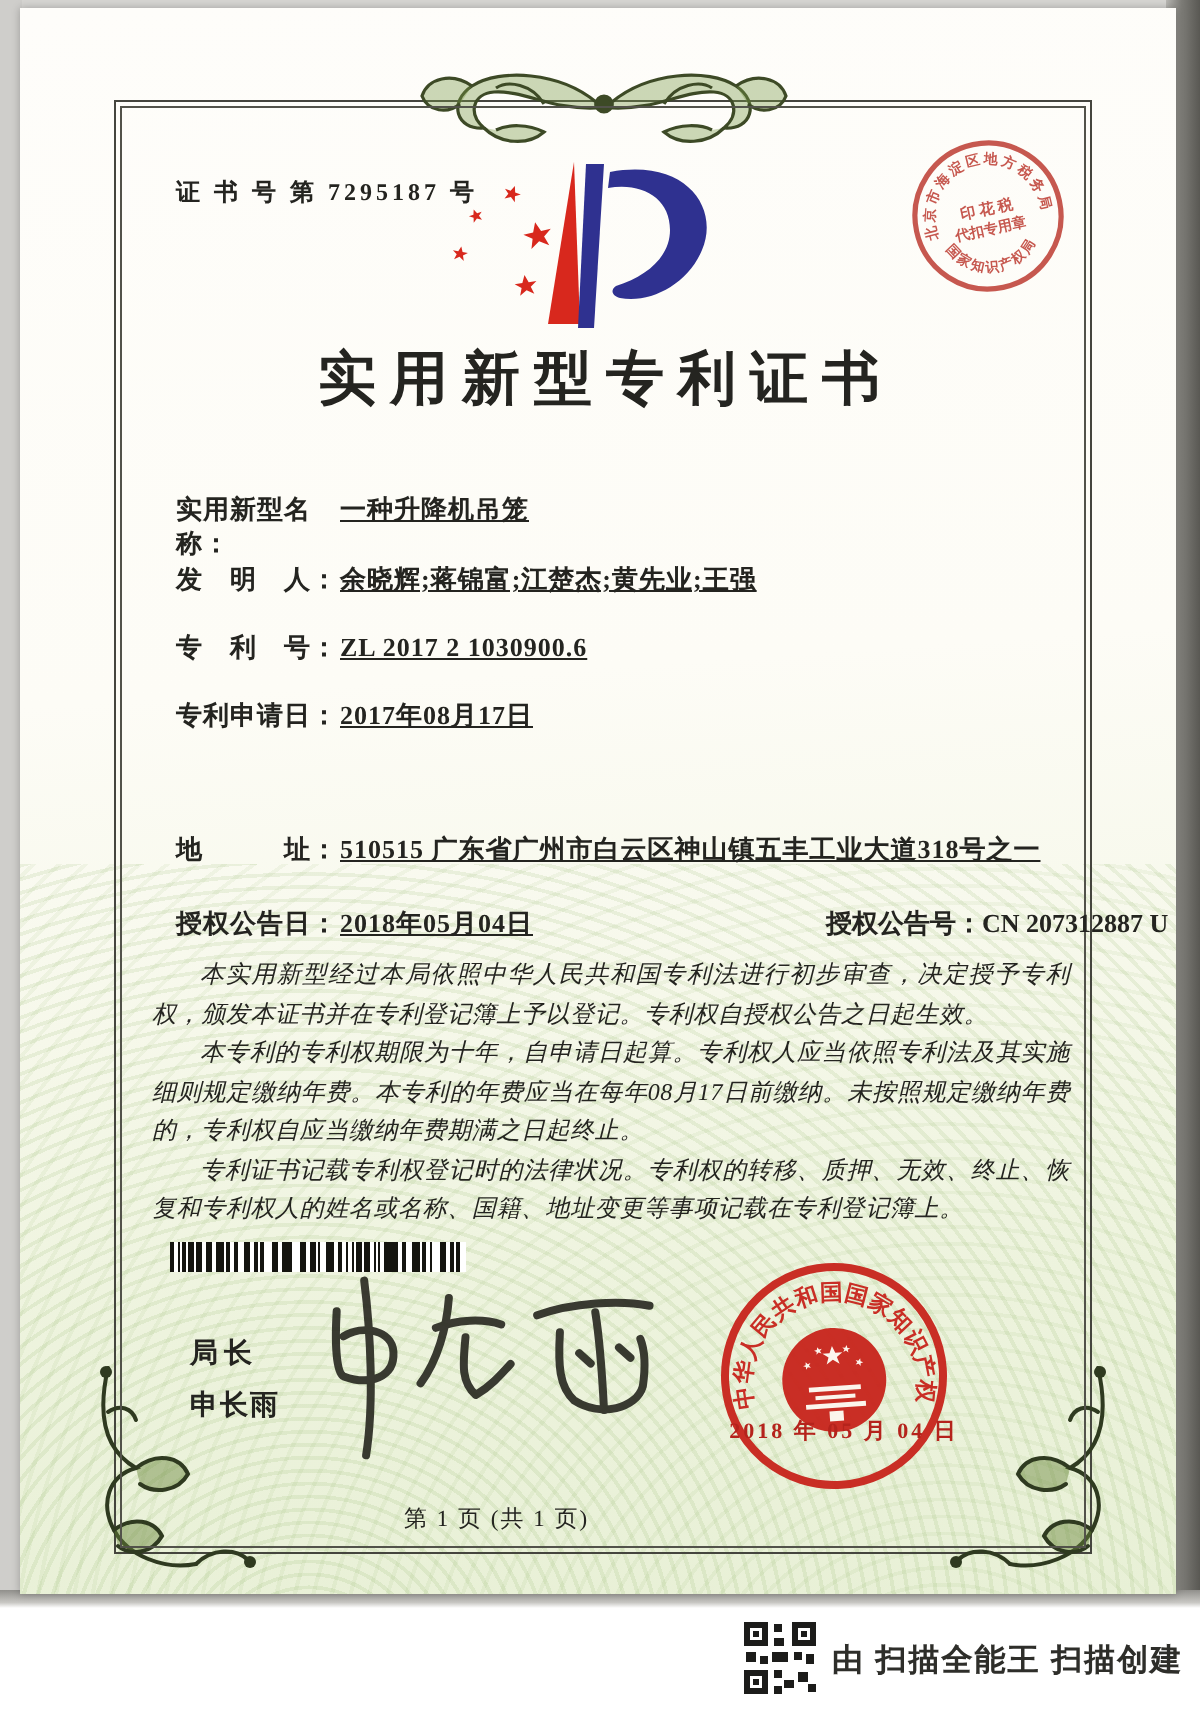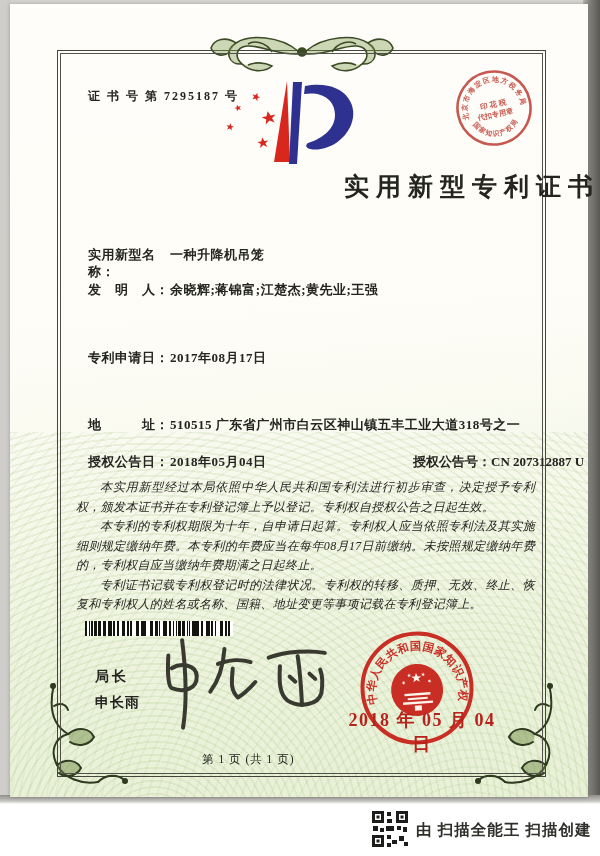--- a/index.html
+++ b/index.html
@@ -23,40 +23,40 @@
   .frame{position:absolute;left:47px;top:46px;width:487px;height:725px;border:1.6px solid #45453e;}
   .frame::after{content:"";position:absolute;inset:2px;border:1px solid #52524a;}
   .ornament-top{position:absolute;left:50%;top:-21px;transform:translateX(-50%);}
   .corner-fl{position:absolute;}
   .corner-bl{left:-14px;bottom:-16px;}
   .corner-br{right:-14px;bottom:-16px;transform:scaleX(-1);}
   
   .cert-no{position:absolute;left:78px;top:84px;font-size:12px;font-weight:bold;letter-spacing:2px;}
   .logo{position:absolute;left:213px;top:74px;}
   .seal-tax{position:absolute;left:440px;top:60px;opacity:.88;}
-  .title{position:absolute;left:12px;top:166px;width:100%;text-align:right;
-         font-size:25px;font-weight:bold;letter-spacing:7px;}
+  .title{position:absolute;left:4px;top:166px;width:100%;text-align:center;
+         font-size:29px;font-weight:bold;letter-spacing:7px;}
   .field{position:absolute;left:78px;font-size:13px;font-weight:bold;line-height:17px;}
   .flabel{display:inline-block;width:82px;letter-spacing:.5px;vertical-align:top;}
-  .fvalue{display:inline-block;vertical-align:top;letter-spacing:.5px;}
+  .fvalue{display:inline-block;vertical-align:top;letter-spacing:.5px;text-decoration:underline;}
   .addr .fvalue{width:366px;}
   .grantno{position:absolute;left:325px;top:0;white-space:nowrap;}
   .paras{position:absolute;left:66px;top:474px;width:459px;font-size:12px;line-height:19.5px;
          font-style:italic;text-align:justify;}
   .paras p{margin:0;text-indent:2em;letter-spacing:.3px;}
   .barcode{position:absolute;left:75px;top:617px;width:148px;height:15px;background-color:#fff;
      background-image:
        repeating-linear-gradient(90deg,#14140f 0 2px,rgba(0,0,0,0) 2px 4px,#14140f 4px 5px,rgba(0,0,0,0) 5px 9px,#14140f 9px 12px,rgba(0,0,0,0) 12px 14px),
        repeating-linear-gradient(90deg,#14140f 0 1px,rgba(0,0,0,0) 1px 6px,#14140f 6px 8px,rgba(0,0,0,0) 8px 13px);}
   .signer-title{position:absolute;left:85px;top:664px;font-size:14px;font-weight:bold;letter-spacing:3px;}
   .signer-name{position:absolute;left:85px;top:690px;font-size:14px;font-weight:bold;letter-spacing:1px;}
   .signature{position:absolute;left:128px;top:628px;transform:rotate(-3deg);}
   .seal-office{position:absolute;left:348px;top:625px;opacity:.95;}
   .seal-date{position:absolute;left:330px;top:704px;width:164px;text-align:center;
-             color:#b5231c;font-size:18px;font-weight:bold;letter-spacing:1.5px;}
+             color:#b5231c;font-size:11px;font-weight:bold;letter-spacing:1.5px;}
   .page-footer{position:absolute;left:192px;top:748px;width:210px;text-align:left;
                font-size:11.5px;font-weight:normal;letter-spacing:1px;}
   
   .scanbar{position:absolute;left:0;top:804px;width:600px;height:57px;background:#ffffff;padding-left:7px;}
   .scanbar .qr{position:absolute;left:371px;top:6px;}
   .scanbar .scantext{position:absolute;left:416px;top:16px;font-size:15.5px;font-weight:bold;
      color:#2e2e2a;letter-spacing:1px;font-family:"Liberation Sans", sans-serif;}
   .seal-text{font-family:"Liberation Serif", serif;font-weight:bold;}
 </style>
 </head>
@@ -151,20 +151,23 @@
     </svg>
 
     <div class="title">实用新型专利证书</div>
 
     <div class="field" style="top:242px">
       <span class="flabel">实用新型名称：</span><span class="fvalue">一种升降机吊笼</span>
     </div>
     <div class="field" style="top:277px">
       <span class="flabel">发　明　人：</span><span class="fvalue">余晓辉;蒋锦富;江楚杰;黄先业;王强</span>
     </div>
+    <div class="field" style="top:311px">
+      <span class="flabel">专　利　号：</span><span class="fvalue">ZL 2017 2 1030900.6</span>
+    </div>
     <div class="field" style="top:345px">
       <span class="flabel">专利申请日：</span><span class="fvalue">2017年08月17日</span>
     </div>
     <div class="field addr" style="top:412px">
       <span class="flabel">地　　　址：</span><span class="fvalue">510515 广东省广州市白云区神山镇五丰工业大道318号之一</span>
     </div>
     <div class="field" style="top:449px;width:450px">
       <span class="flabel">授权公告日：</span><span class="fvalue">2018年05月04日</span>
       <span class="grantno"><span>授权公告号：</span><span>CN 207312887 U</span></span>
     </div>

